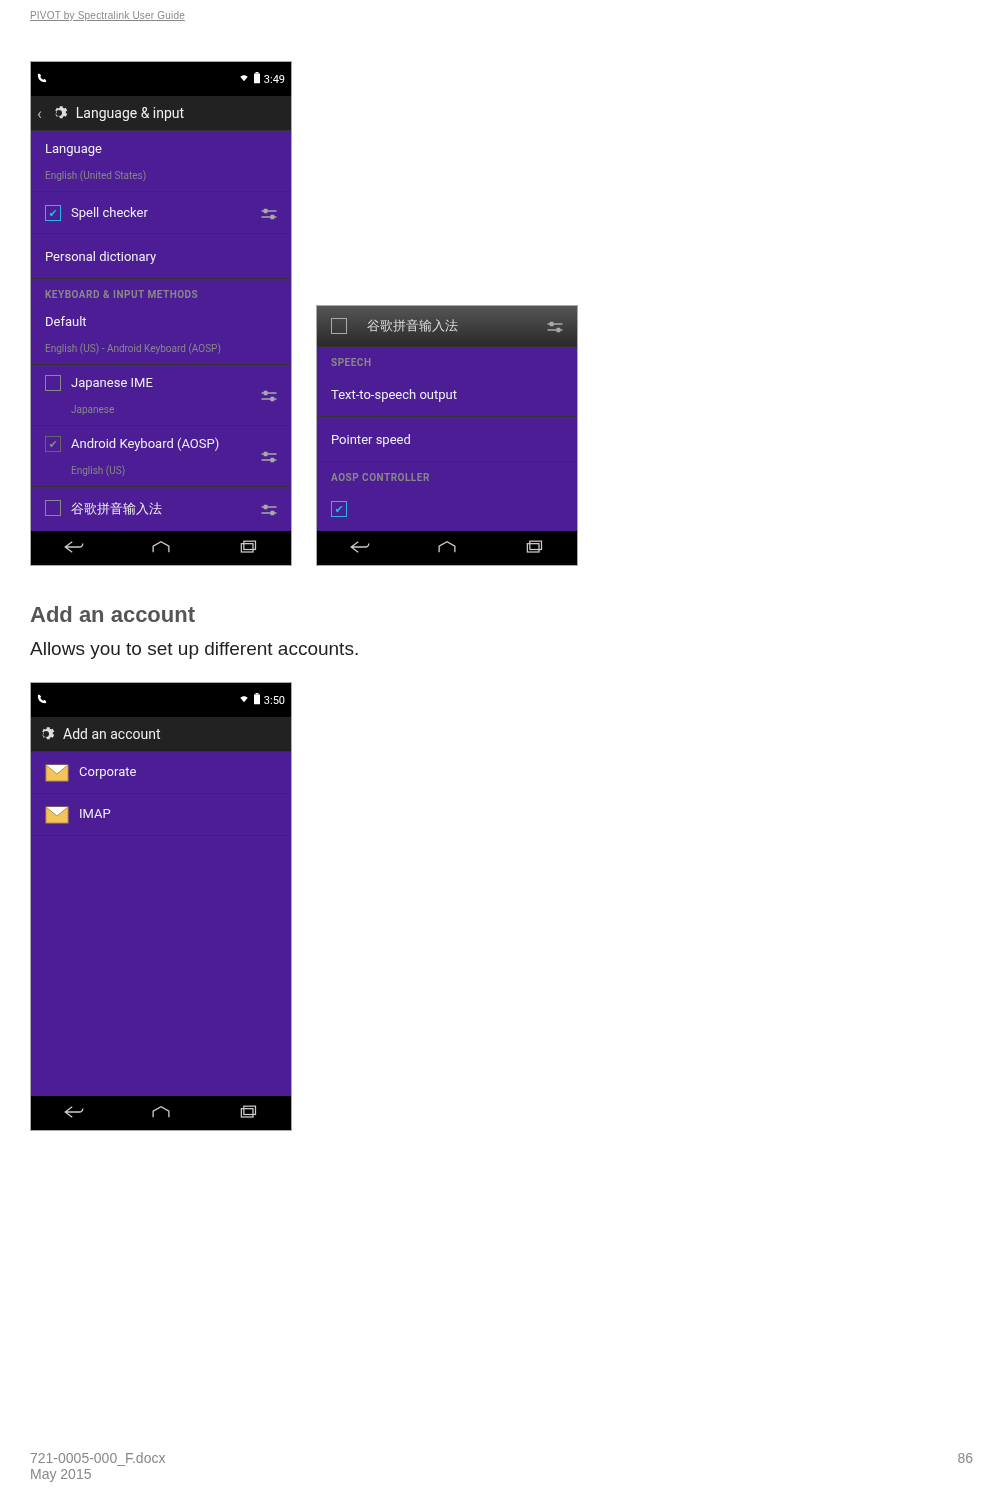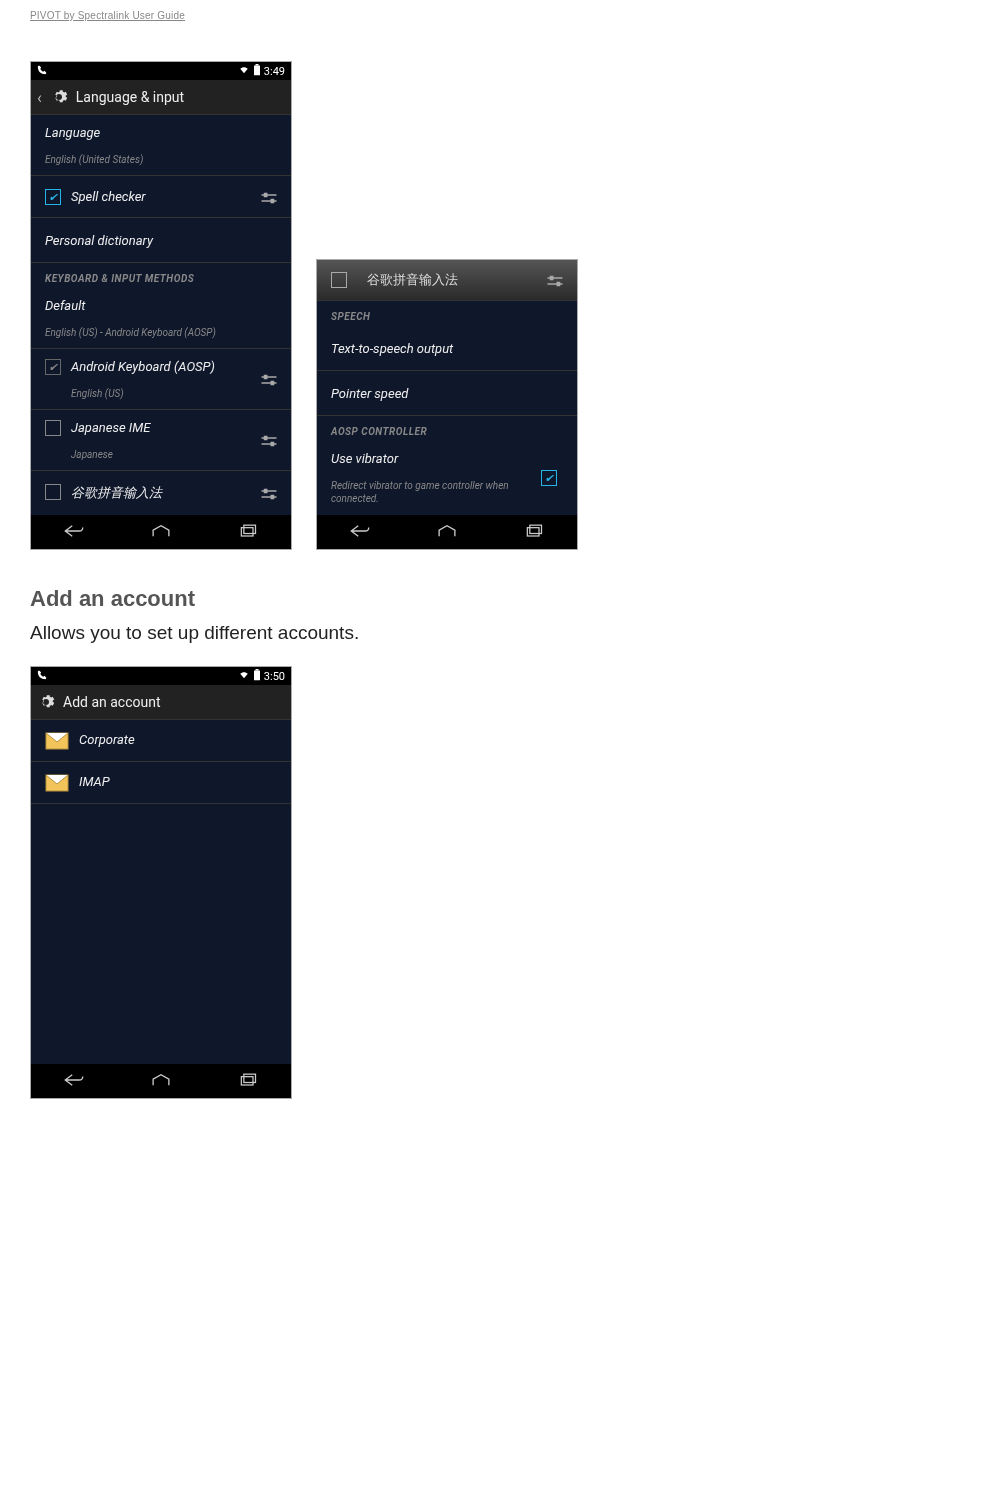--- a/index.html
+++ b/index.html
@@ -32,21 +32,21 @@
     margin-bottom: 36px;
   }
   .phone {
     width: 260px;
     background: #000;
     border: 1px solid #aaa;
     font-family: "Roboto", Arial, sans-serif;
     color: #fff;
   }
   .status-bar {
-    height: 18px;
+    height: 34px;
     background: #000;
     display: flex;
     align-items: center;
     justify-content: space-between;
     padding: 0 6px;
     font-size: 11px;
     color: #fff;
   }
   .status-left { display:flex; align-items:center; gap:4px; }
   .status-right { display:flex; align-items:center; gap:3px; }
@@ -59,22 +59,21 @@
     align-items: center;
     padding: 0 6px;
     gap: 8px;
     border-bottom: 1px solid #333;
   }
   .back-chevron { color:#bbb; font-size:16px; }
   .gear-icon { width:18px; height:18px; }
   .header-title { font-size: 14px; color:#eee; }
 
   .list {
-    background:#0f172a;
-    font-style:italic;
+    background:#4c1d95;
   }
   .row {
     padding: 9px 10px 8px 14px;
     border-bottom: 1px solid #333;
     display:flex;
     align-items:center;
     justify-content:space-between;
     min-height: 24px;
   }
   .row.tall { padding-top:10px; padding-bottom:10px; }
@@ -238,42 +237,42 @@
 
         <div class="row tall">
           <div class="row-main">
             <span class="row-title">Default</span>
             <span class="row-sub">English (US) - Android Keyboard (AOSP)</span>
           </div>
         </div>
 
         <div class="row tall">
           <div class="row-left">
-            <span class="checkbox gray checked"></span>
+            <span class="checkbox"></span>
             <div class="row-main">
-              <span class="row-title">Android Keyboard (AOSP)</span>
-              <span class="row-sub">English (US)</span>
+              <span class="row-title">Japanese IME</span>
+              <span class="row-sub">Japanese</span>
             </div>
           </div>
           <span class="sliders-icon">
             <svg width="18" height="14" viewBox="0 0 24 16" fill="none" stroke="#aaa" stroke-width="2">
                 <line x1="2" y1="4" x2="22" y2="4"></line>
                 <line x1="2" y1="12" x2="22" y2="12"></line>
                 <rect x="6" y="2" width="3" height="4" fill="#aaa"></rect>
                 <rect x="15" y="10" width="3" height="4" fill="#aaa"></rect>
               </svg>
           </span>
         </div>
 
         <div class="row tall">
           <div class="row-left">
-            <span class="checkbox"></span>
+            <span class="checkbox gray checked"></span>
             <div class="row-main">
-              <span class="row-title">Japanese IME</span>
-              <span class="row-sub">Japanese</span>
+              <span class="row-title">Android Keyboard (AOSP)</span>
+              <span class="row-sub">English (US)</span>
             </div>
           </div>
           <span class="sliders-icon">
             <svg width="18" height="14" viewBox="0 0 24 16" fill="none" stroke="#aaa" stroke-width="2">
                 <line x1="2" y1="4" x2="22" y2="4"></line>
                 <line x1="2" y1="12" x2="22" y2="12"></line>
                 <rect x="6" y="2" width="3" height="4" fill="#aaa"></rect>
                 <rect x="15" y="10" width="3" height="4" fill="#aaa"></rect>
               </svg>
           </span>
@@ -336,24 +335,20 @@
         <div class="row tall">
           <span class="row-title">Text-to-speech output</span>
         </div>
 
         <div class="row tall">
           <span class="row-title">Pointer speed</span>
         </div>
 
         <div class="section-header">AOSP CONTROLLER</div>
         <div class="row tall" style="border-bottom:none;">
-          <div class="row-main">
-            <span class="row-title">Use vibrator</span>
-            <span class="row-sub wrap">Redirect vibrator to game controller when connected.</span>
-          </div>
           <span class="checkbox checked"></span>
         </div>
       </div>
 
       <div class="navbar">
         <span class="nav-icon">
           <svg width="22" height="14" viewBox="0 0 24 16" fill="none" stroke="#ccc" stroke-width="1.5">
               <path d="M10 2L2 8l8 6M2 8h16c3 0 4-2 4-4"></path>
             </svg>
         </span>
@@ -450,14 +445,21 @@
       <span class="nav-icon">
         <svg width="20" height="14" viewBox="0 0 24 16" fill="none" stroke="#ccc" stroke-width="1.5">
             <rect x="4" y="4" width="14" height="10"></rect>
             <rect x="7" y="1" width="14" height="10"></rect>
           </svg>
       </span>
     </div>
   </div>
 
 
+  <div class="footer">
+    <div>
+      <div>721-0005-000_F.docx</div>
+      <div>May 2015</div>
+    </div>
+    <div>86</div>
+  </div>
 
 </div>
 
 </body></html>

